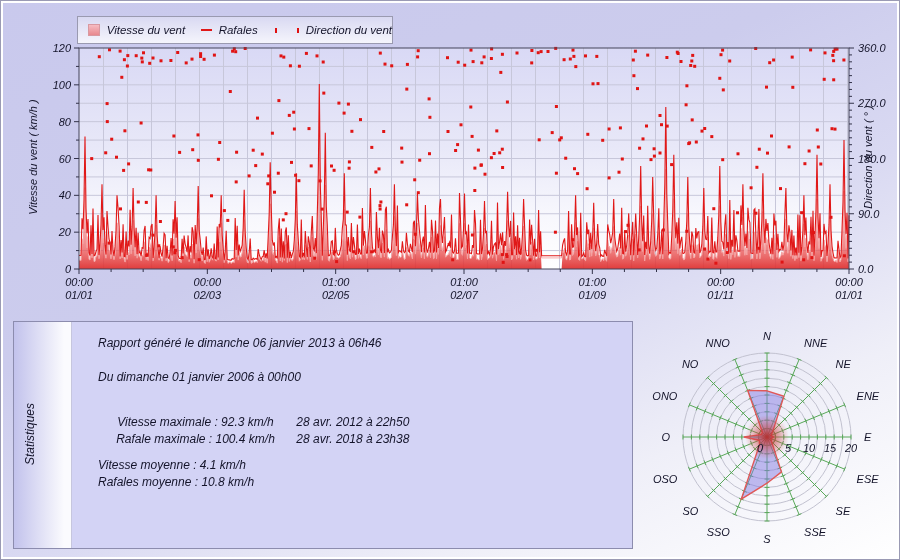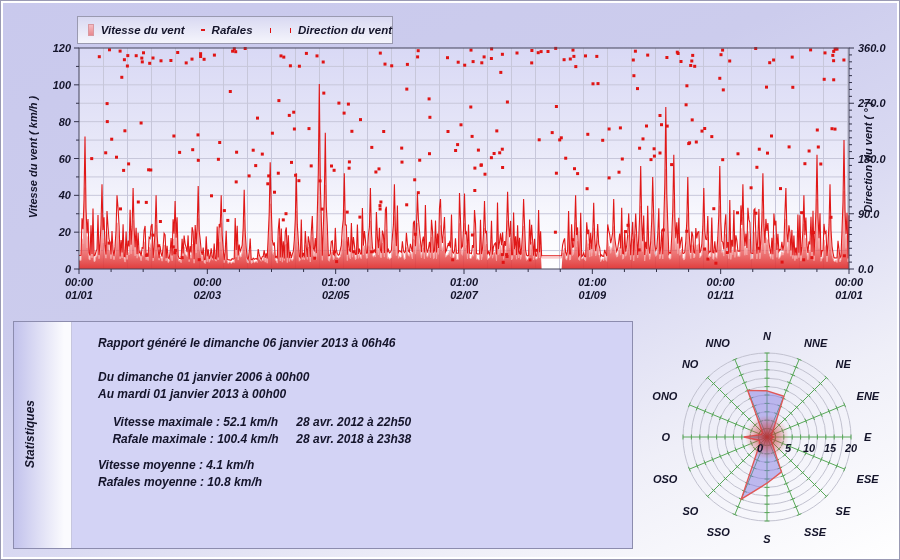--- a/index.html
+++ b/index.html
@@ -1,21 +1,21 @@
 <!DOCTYPE html>
 <html><head>
 <meta charset="utf-8">
 <style>
   html,body{margin:0;padding:0;background:#eee;}
   .page{
     position:relative;width:898px;height:558px;overflow:hidden;
     border:1px solid #9a9ab4;
     box-shadow:inset 0 0 0 2px #ffffff;
     background:linear-gradient(155deg,#c9c9ed 0%,#cccced 38%,#d9d9f2 58%,#efeff8 78%,#ffffff 100%);
-    font-family:"Liberation Sans",sans-serif;font-style:italic;color:#14142a;font-weight:bold;
+    font-family:"Liberation Sans",sans-serif;font-style:italic;color:#14142a;
   }
   .legend{
     position:absolute;left:76px;top:15px;width:314px;height:26px;
     background:linear-gradient(#d9d9f2,#f5f5fc);
     border:1px solid #9a9ab0;display:flex;align-items:center;
     font-size:11.5px;white-space:nowrap;
   }
   .legend .swatch{width:24px;height:10px;margin-left:10px;
     background:linear-gradient(#f6bcc2,#e8888e);border:1px solid #d898a0;}
   .legend .ltext{margin-left:7px;}
@@ -530,23 +530,22 @@
       </g>
     </svg>
 
   <div class="stats-panel">
     <div class="stats-side">
       <span class="vtext">Statistiques</span>
     </div>
     <div class="stats-body">
       <div class="sl" style="top:14px">Rapport généré le dimanche 06 janvier 2013 à 06h46</div>
       <div class="sl" style="top:48px">Du dimanche 01 janvier 2006 à 00h00</div>
-      <div class="sl" style="top:65px">Au mardi 01 janvier 2013 à 00h00</div>
       <div class="sl" style="top:93px">
-        <span class="c1">Vitesse maximale : 52.1 km/h</span>
+        <span class="c1">Vitesse maximale : 92.3 km/h</span>
         <span>28 avr. 2012 à 22h50</span>
       </div>
       <div class="sl" style="top:110px">
         <span class="c1">Rafale maximale : 100.4 km/h</span>
         <span>28 avr. 2018 à 23h38</span>
       </div>
       <div class="sl" style="top:136px">Vitesse moyenne : 4.1 km/h</div>
       <div class="sl" style="top:153px">Rafales moyenne : 10.8 km/h</div>
     </div>
   </div>

